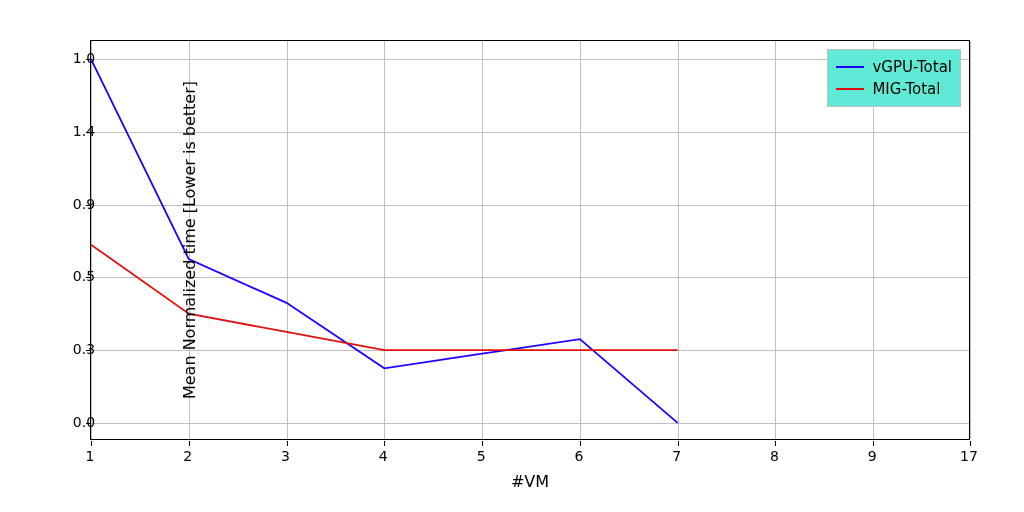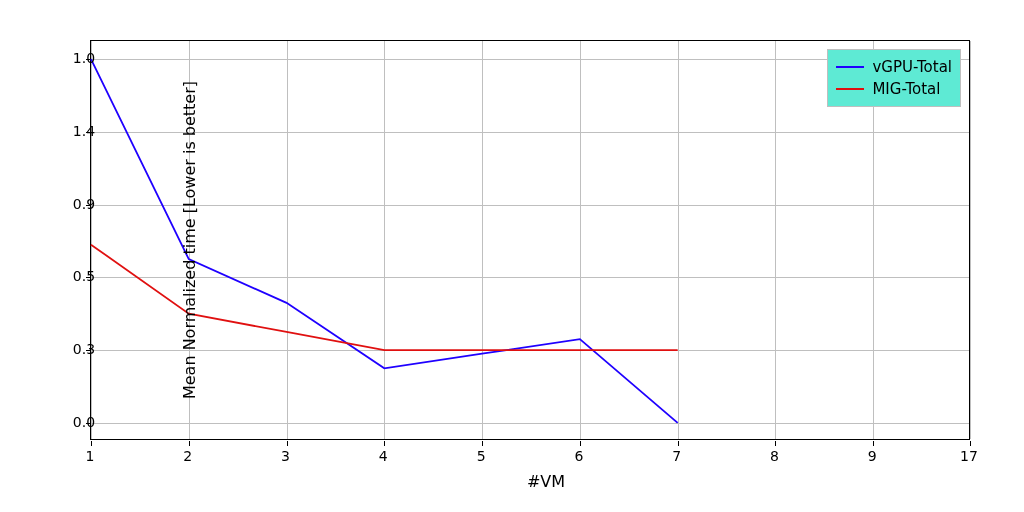--- a/index.html
+++ b/index.html
@@ -73,21 +73,20 @@
       text-align: center;
       width: 40px;
     }
     .x-axis-label {
       position: absolute;
       left: 50%;
       transform: translateX(-50%);
       top: 432px;
       font-size: 16px;
       color: #000;
-      margin-left: 16px;
     }
     .y-axis-label {
       position: absolute;
       left: -60px;
       top: 50%;
       transform: translateY(-50%) rotate(-90deg);
       transform-origin: center;
       font-size: 16px;
       color: #000;
       white-space: nowrap;

